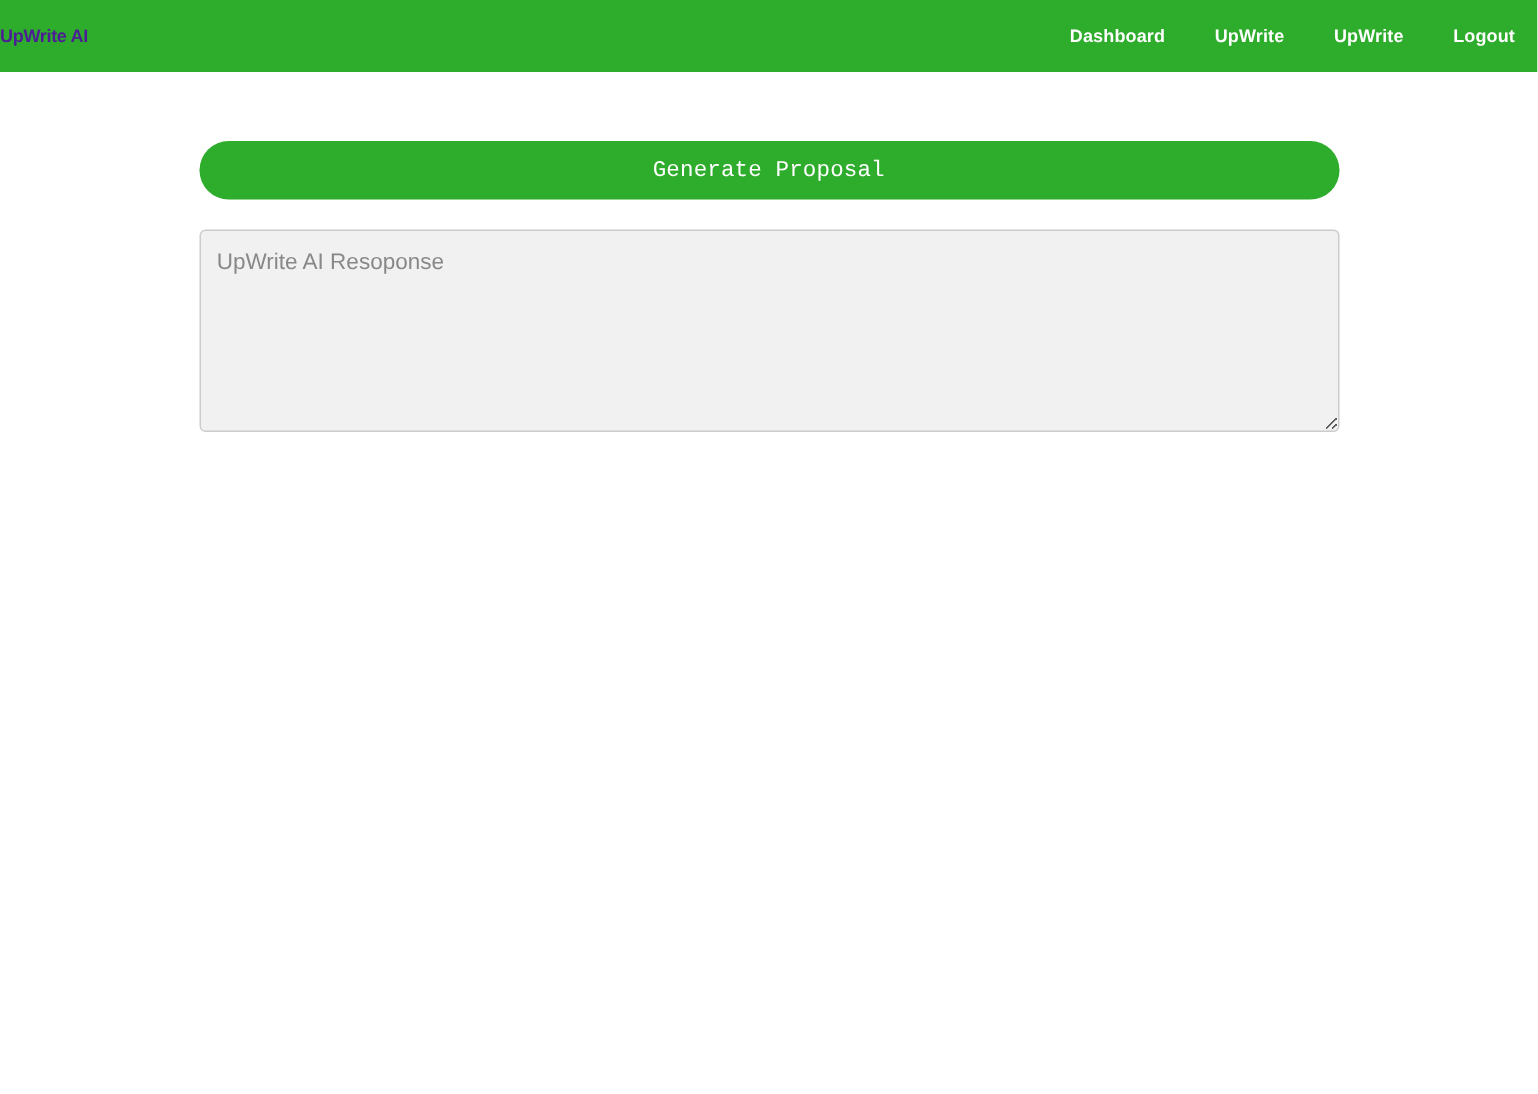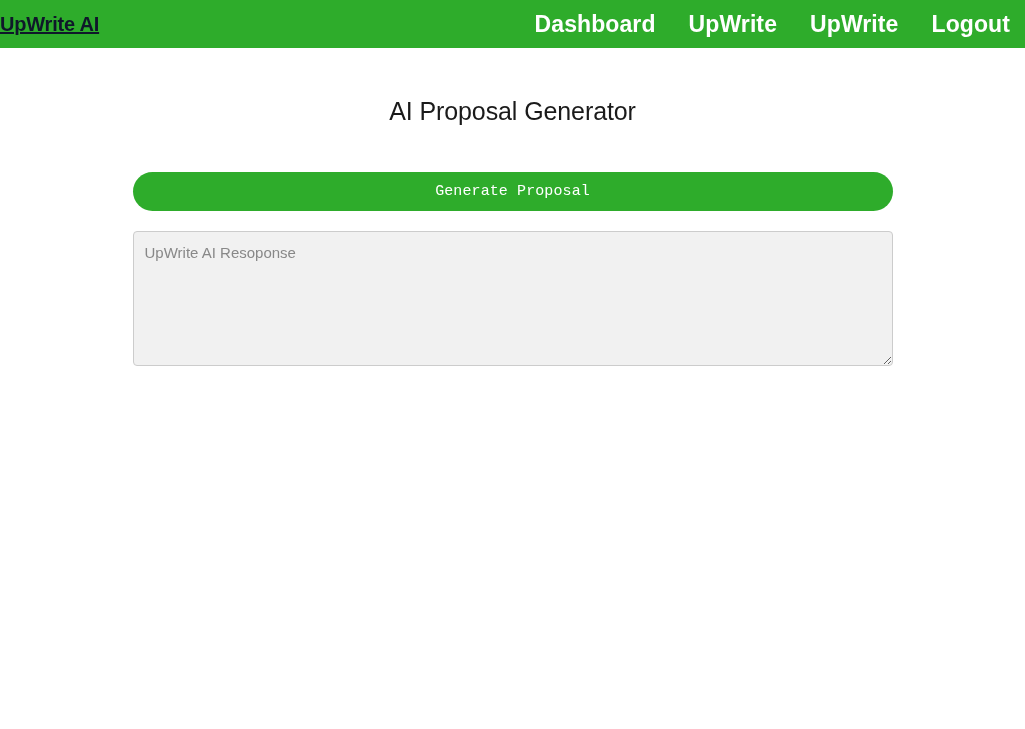--- a/index.html
+++ b/index.html
@@ -19,38 +19,37 @@
     height: 48px;
     background: #2eac2b;
     display: flex;
     align-items: center;
     justify-content: space-between;
     width: 100%;
     box-sizing: border-box;
     padding: 0 15px 0 0;
   }
   .brand {
-    color: #0f172a;
-    font-size: 20px;
+    color: #4c1d95;
+    font-size: 12px;
     font-weight: 700;
     letter-spacing: -0.2px;
     line-height: 1;
     padding-left: 0px;
     white-space: nowrap;
-    text-decoration: underline;
   }
   .nav-links {
     display: flex;
     align-items: center;
     gap: 33px;
     padding-right: 0px;
   }
   .nav-link {
     color: #ffffff;
-    font-size: 23px;
+    font-size: 12px;
     font-weight: 700;
     text-decoration: none;
     letter-spacing: 0.1px;
     white-space: nowrap;
     line-height: 1;
     cursor: pointer;
   }
 
   
   .page {
@@ -129,21 +128,20 @@
   <div class="brand">UpWrite AI</div>
   <nav class="nav-links">
     <a class="nav-link" href="#">Dashboard</a>
     <a class="nav-link" href="#">UpWrite</a>
     <a class="nav-link" href="#">UpWrite</a>
     <a class="nav-link" href="#">Logout</a>
   </nav>
 </div>
 
 <div class="page">
-  <h1 class="page-title">AI Proposal Generator</h1>
 
   <div class="container">
 
     <button class="generate-btn">Generate Proposal</button>
 
     <div class="output-wrap">
       <textarea class="output-area" placeholder="UpWrite AI Resoponse" style=""></textarea>
     </div>
   </div>
 </div>

